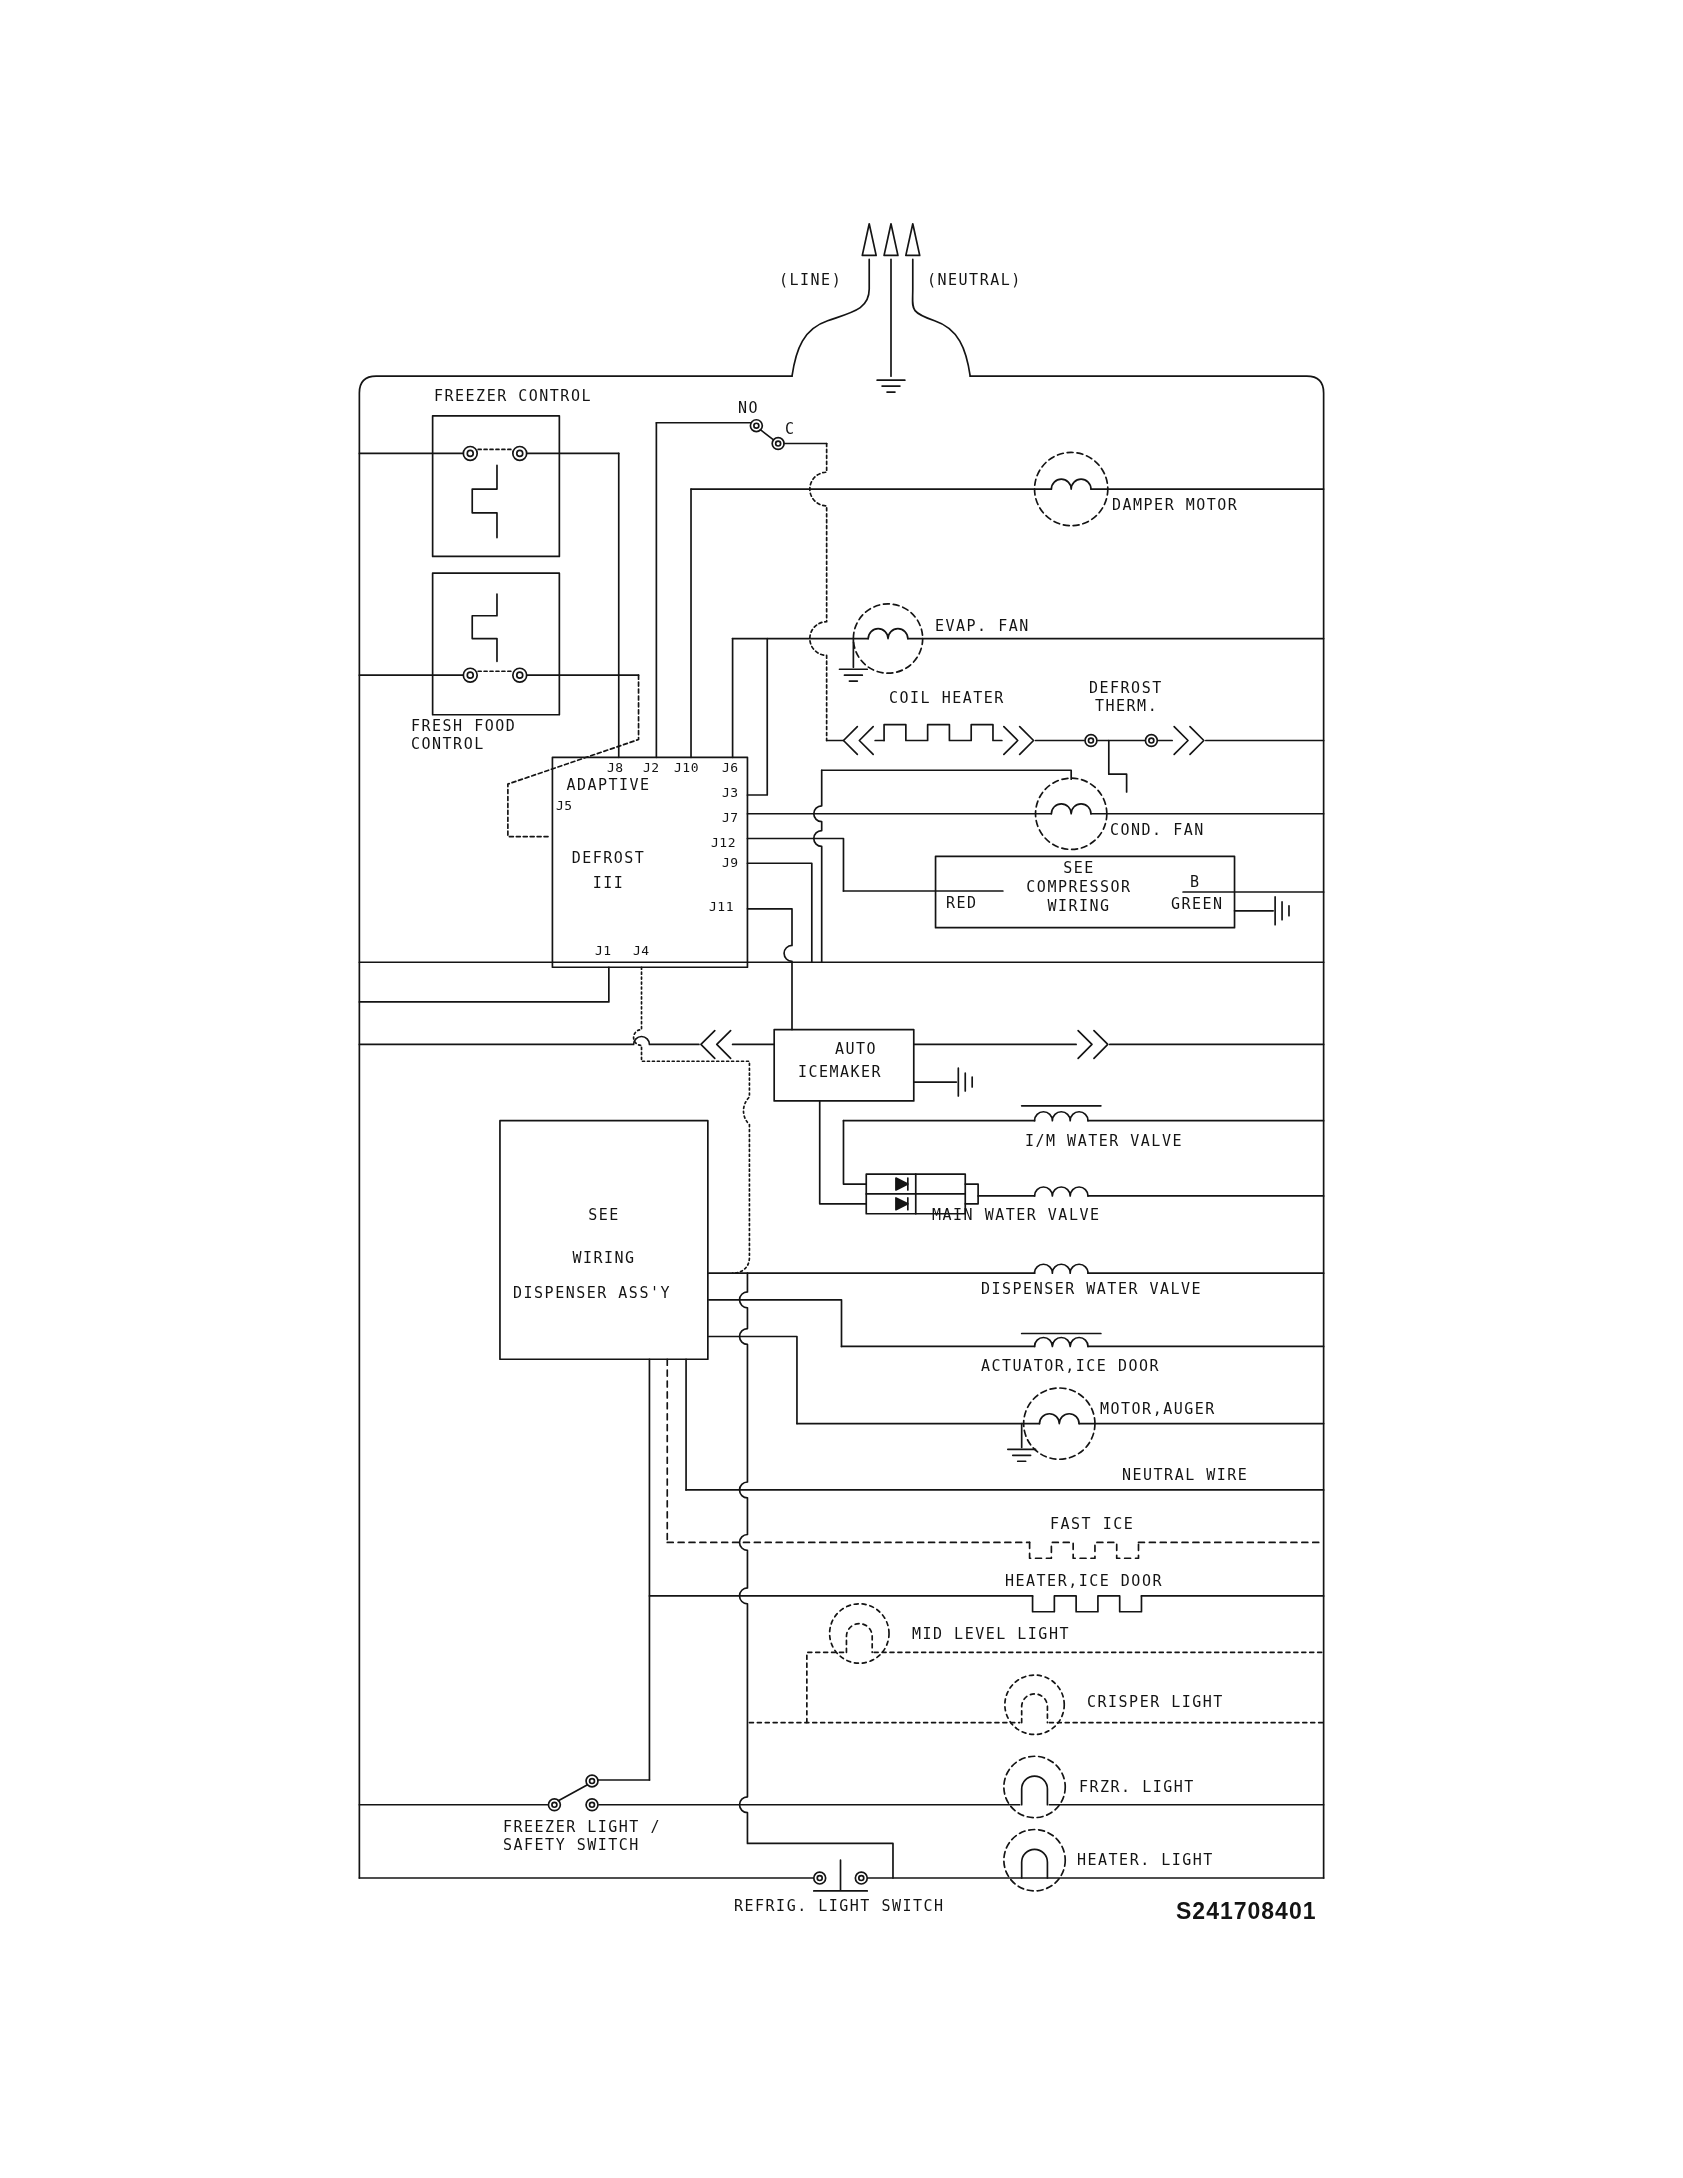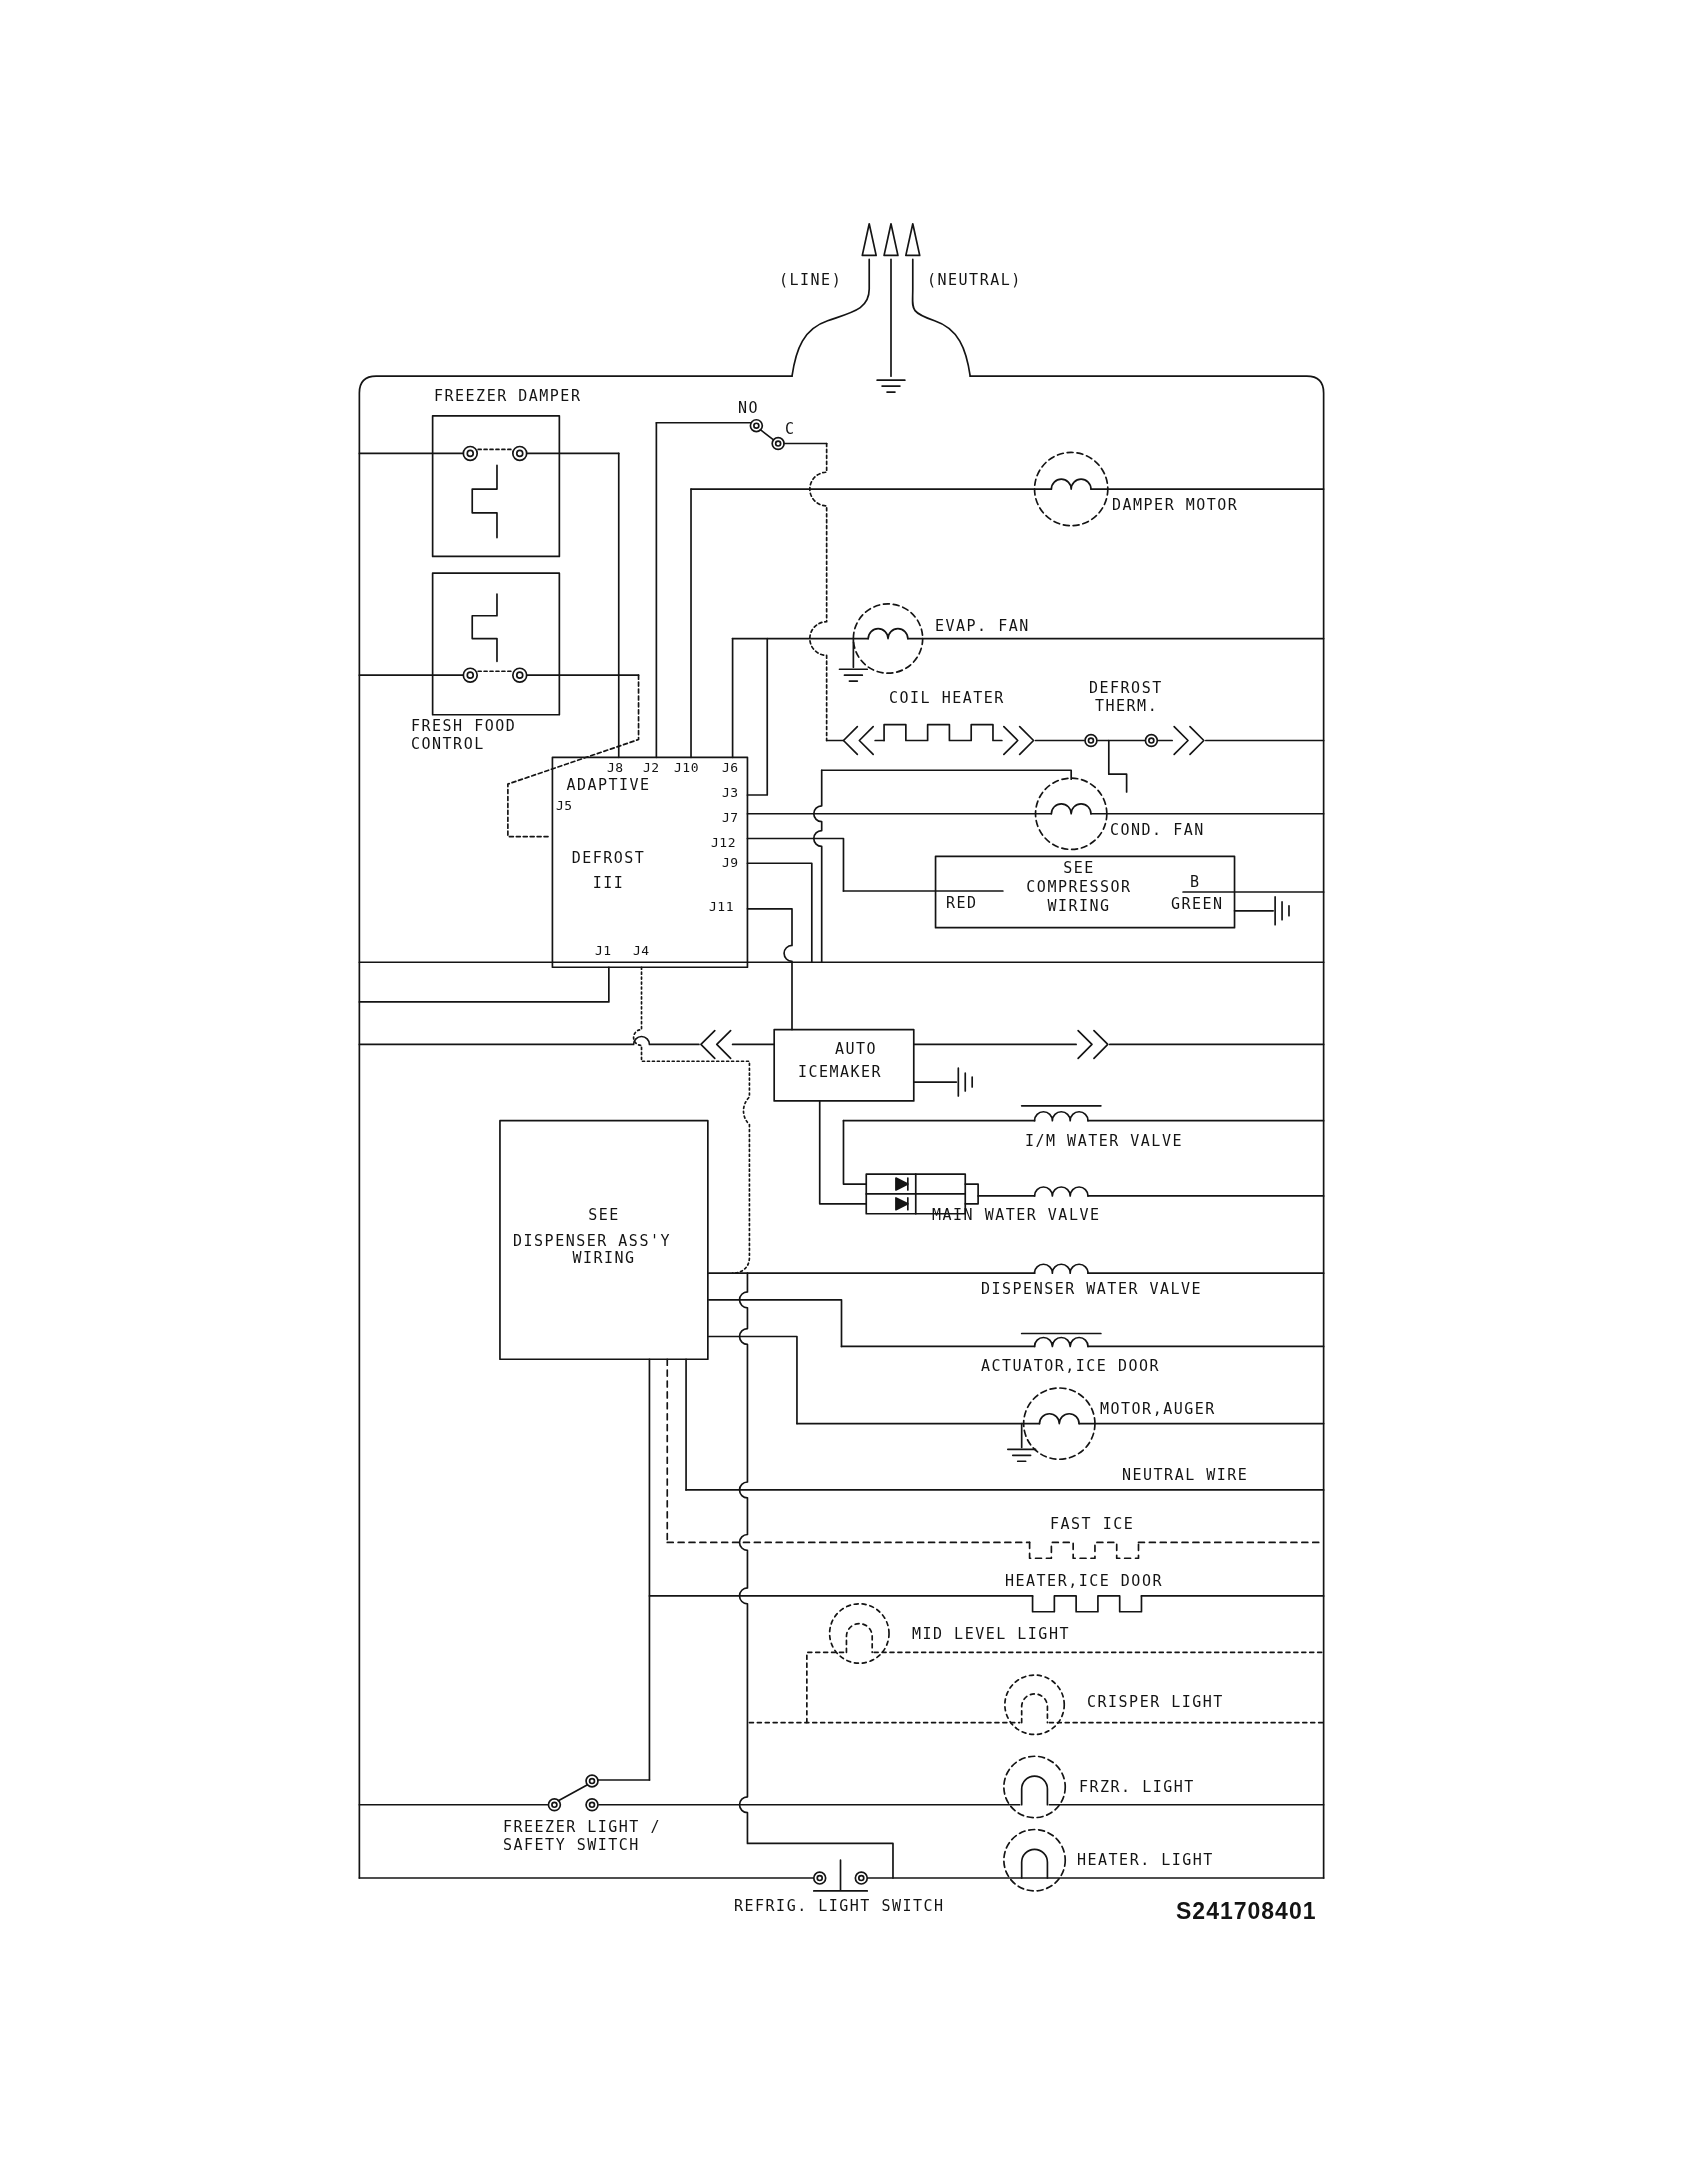--- a/index.html
+++ b/index.html
@@ -263,21 +263,21 @@
     <path d="M849,1879 L849,1909 M822,1910 L876,1910"></path>
   </g>
   <g>
     <path d="M1032,1897 L1032,1881 A13,13 0 0 1 1058,1881 L1058,1897"></path>
     <circle cx="1045" cy="1879" r="31" stroke-dasharray="6,4"></circle>
   </g>
 </svg>
 
 <div class="lbl" style="left:779px;top:271px">(LINE)</div>
 <div class="lbl" style="left:927px;top:271px">(NEUTRAL)</div>
-<div class="lbl" style="left:434px;top:387px">FREEZER DAMPER</div>
+<div class="lbl" style="left:434px;top:387px">FREEZER CONTROL</div>
 <div class="lbl" style="left:738px;top:399px">NO</div>
 <div class="lbl" style="left:785px;top:420px">C</div>
 <div class="lbl" style="left:1112px;top:496px">DAMPER MOTOR</div>
 <div class="lbl" style="left:935px;top:617px">EVAP. FAN</div>
 <div class="lbl" style="left:889px;top:689px">COIL HEATER</div>
 <div class="lbl" style="left:1089px;top:679px">DEFROST</div>
 <div class="lbl" style="left:1095px;top:697px">THERM.</div>
 <div class="lbl" style="left:411px;top:717px">FRESH FOOD</div>
 <div class="lbl" style="left:411px;top:735px">CONTROL</div>
 <div class="lbl" style="left:1110px;top:821px">COND. FAN</div>
@@ -302,21 +302,21 @@
 <div class="pin" style="left:722px;top:855px">J9</div>
 <div class="pin" style="left:709px;top:899px">J11</div>
 <div class="pin" style="left:556px;top:798px">J5</div>
 <div class="pin" style="left:595px;top:943px">J1</div>
 <div class="pin" style="left:633px;top:943px">J4</div>
 
 <div class="lbl ctr" style="left:774px;top:1040px;width:164px">AUTO</div>
 <div class="lbl ctr" style="left:774px;top:1063px;width:132px">ICEMAKER</div>
 
 <div class="lbl ctr" style="left:500px;top:1206px;width:208px">SEE</div>
-<div class="lbl ctr" style="left:500px;top:1232px;width:184px">DISPENSER ASS'Y</div>
+<div class="lbl ctr" style="left:500px;top:1284px;width:184px">DISPENSER ASS'Y</div>
 <div class="lbl ctr" style="left:500px;top:1249px;width:208px">WIRING</div>
 
 <div class="lbl" style="left:1025px;top:1132px">I/M WATER VALVE</div>
 <div class="lbl" style="left:932px;top:1206px">MAIN WATER VALVE</div>
 <div class="lbl" style="left:981px;top:1280px">DISPENSER WATER VALVE</div>
 <div class="lbl" style="left:981px;top:1357px">ACTUATOR,ICE DOOR</div>
 <div class="lbl" style="left:1100px;top:1400px">MOTOR,AUGER</div>
 <div class="lbl" style="left:1122px;top:1466px">NEUTRAL WIRE</div>
 <div class="lbl" style="left:1050px;top:1515px">FAST ICE</div>
 <div class="lbl" style="left:1005px;top:1572px">HEATER,ICE DOOR</div>

